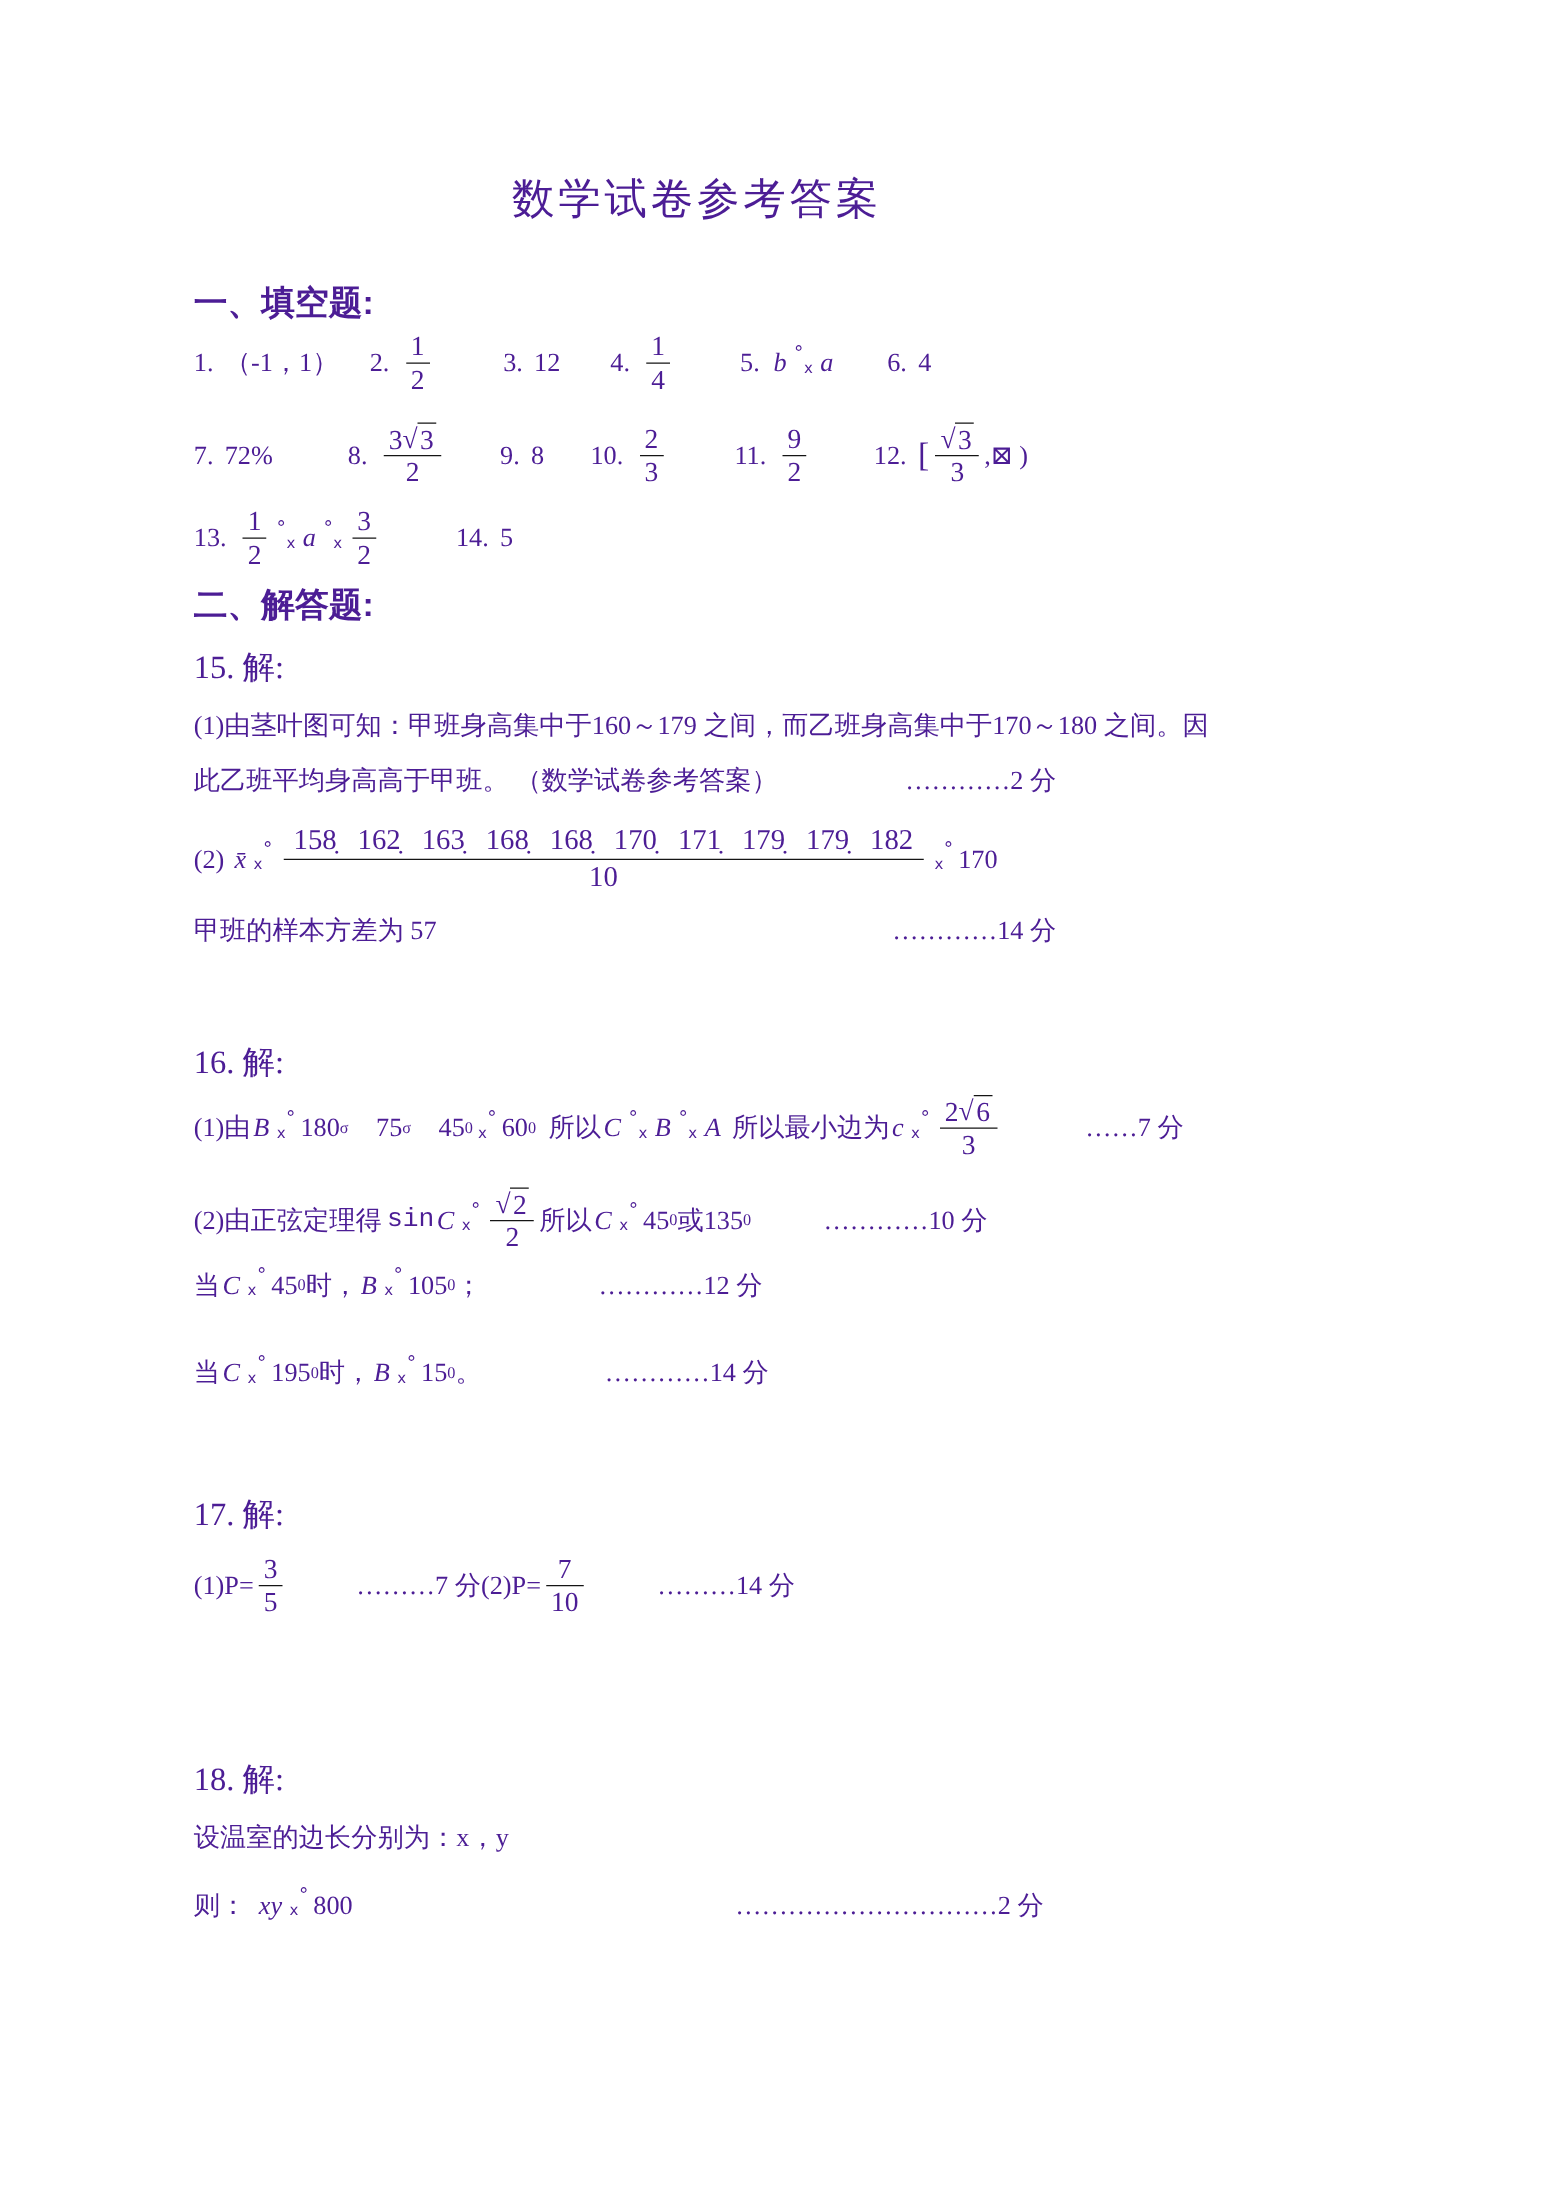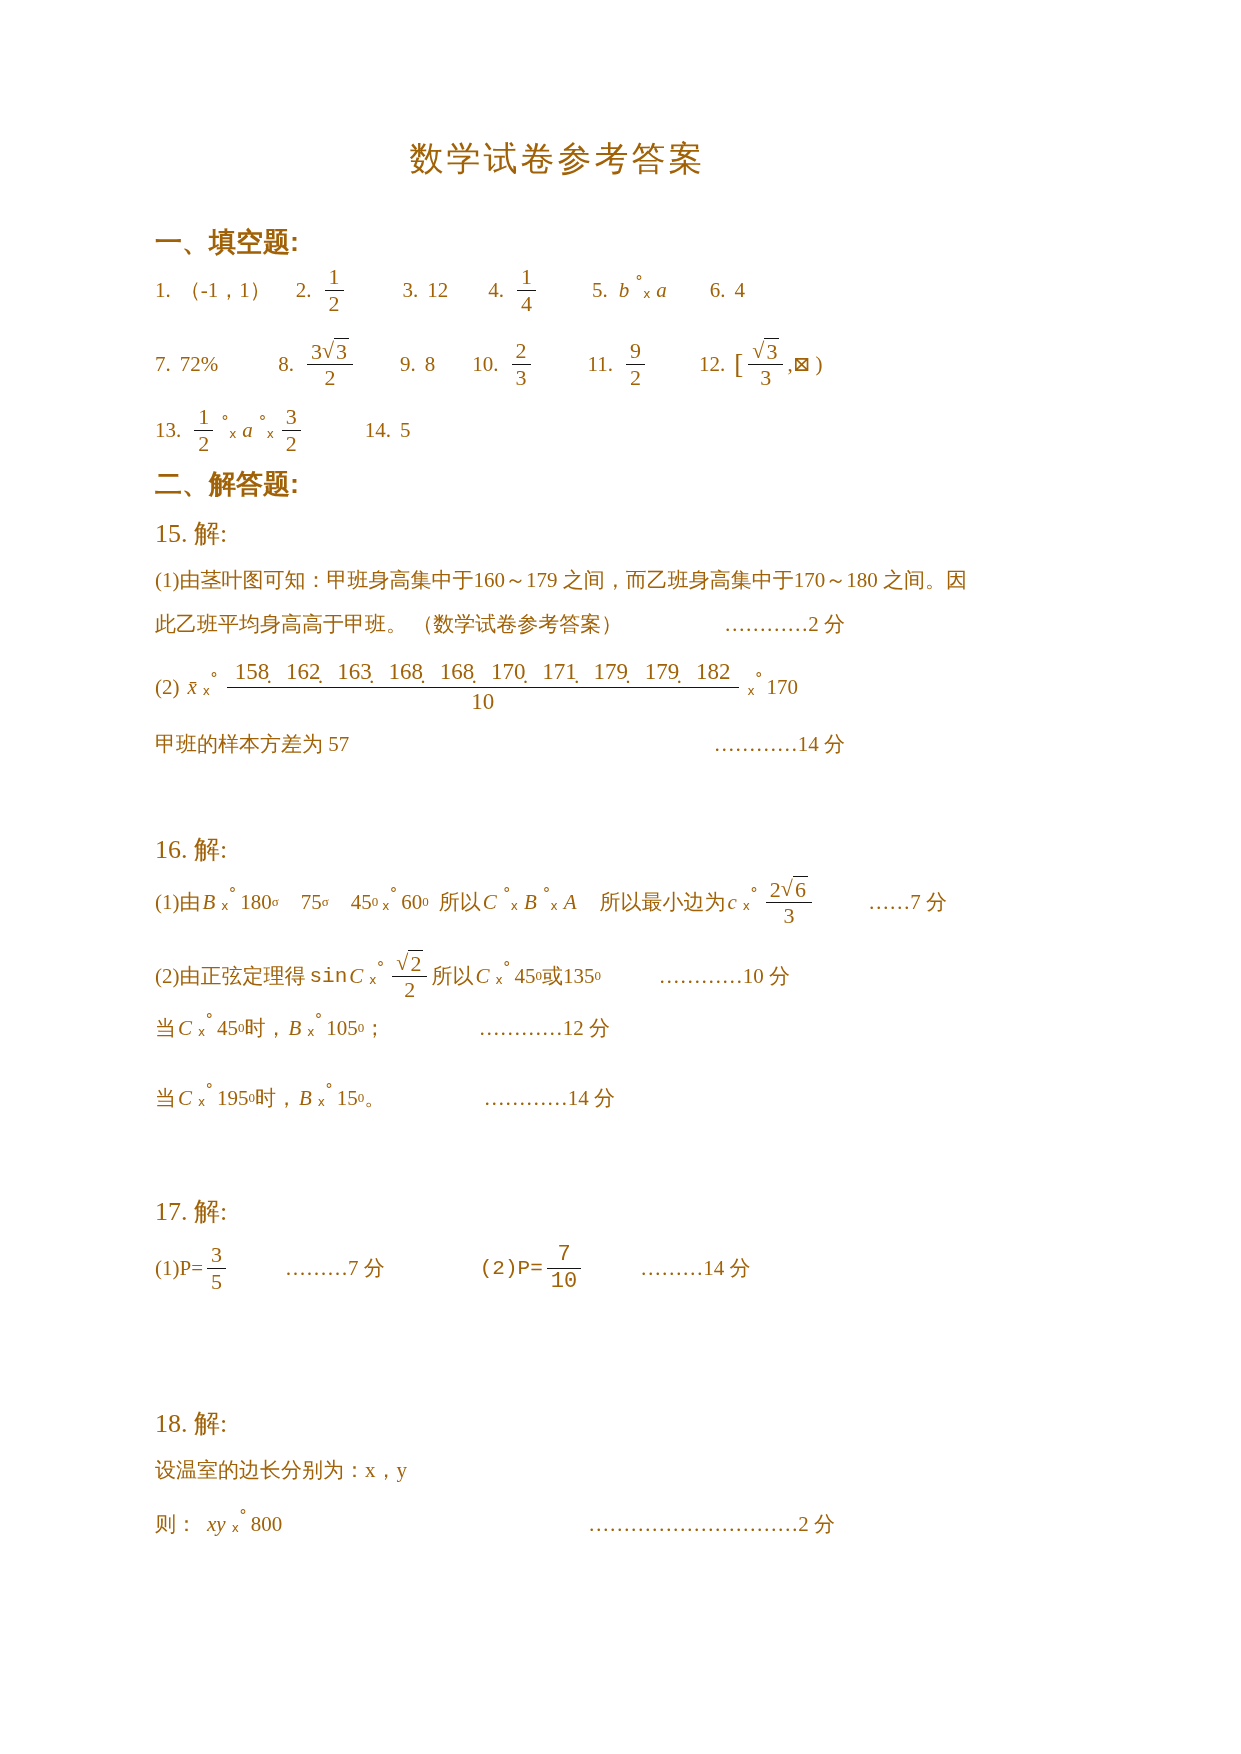--- a/index.html
+++ b/index.html
@@ -1,16 +1,16 @@
 <!DOCTYPE html>
 <html><head>
 <meta charset="utf-8">
 <style>
   html,body{margin:0;padding:0;background:#ffffff;}
-  .page{position:relative;width:1241px;height:1754px;background:#fff;color:#a16207;
+  .page{position:relative;width:1241px;height:1754px;background:#fff;color:#4c1d95;
         font-family:"Liberation Serif","DejaVu Serif",serif;overflow:hidden;}
   .title{position:absolute;left:155px;width:805px;top:136px;text-align:center;
          font-size:34px;letter-spacing:3px;font-weight:500;}
   .line{position:absolute;left:155px;display:flex;align-items:center;
         font-size:21px;white-space:nowrap;}
   .bold{font-weight:700;font-size:27px;font-family:"Liberation Sans","DejaVu Sans",sans-serif;}
   .head{font-size:26px;}
   .itm{display:inline-flex;align-items:center;}
   .lb{margin-right:9px;}
   .it{font-style:italic;padding:0 2px;}
@@ -28,21 +28,21 @@
   .gs .lo{position:absolute;font-size:12px;}
   .gs.eq .lo{left:0;bottom:2px;} .gs.eq .hi{right:0;top:-3px;}
   .gs.lt .hi{left:0;top:-3px;}  .gs.lt .lo{right:0;bottom:2px;}
   .grp{display:inline-flex;align-items:center;white-space:nowrap;}
   .score{margin-left:auto;}
   .bigfrac{display:inline-flex;flex-direction:column;align-items:center;line-height:1.25;
            font-size:23px;margin:0 5px;}
   .bigfrac .nm{padding:0 8px;word-spacing:11px;}
   .bigfrac .dn{border-top:1.6px solid #141414;align-self:stretch;text-align:center;}
   .br{font-size:27px;padding-right:1px;}
-  .gap22{margin-left:22px;} .gap10{margin-left:10px;} .gap8{margin-left:21px;}
+  .gap22{margin-left:22px;} .gap10{margin-left:10px;} .gap8{margin-left:7px;}
 </style>
 </head>
 <body>
 
 <div class="page">
 
   <div class="title">数学试卷参考答案</div>
 
   <div class="line bold" style="top:224px;">一、填空题:</div>
 
@@ -324,21 +324,21 @@
   <div class="line head" style="top:1194px;">17. 解:</div>
   <div class="line" style="top:1236px;height:64px;">
     <span class="itm">
       <span>(1)P=</span>
       <span class="frac">
         <span class="nm">3</span>
           <span class="dn">5</span>
       </span>
     </span>
     <span style="margin-left:55px;">………7 分</span>
-    <span class="itm" style="margin-left:95px;font-family:Liberation Mono, monospace;">
+    <span class="itm" style="">
       <span>(2)P=</span>
       <span class="frac">
         <span class="nm">7</span>
           <span class="dn">10</span>
       </span>
     </span>
     <span style="margin-left:55px;">………14 分</span>
   </div>
 
   <div class="line head" style="top:1406px;">18. 解:</div>

